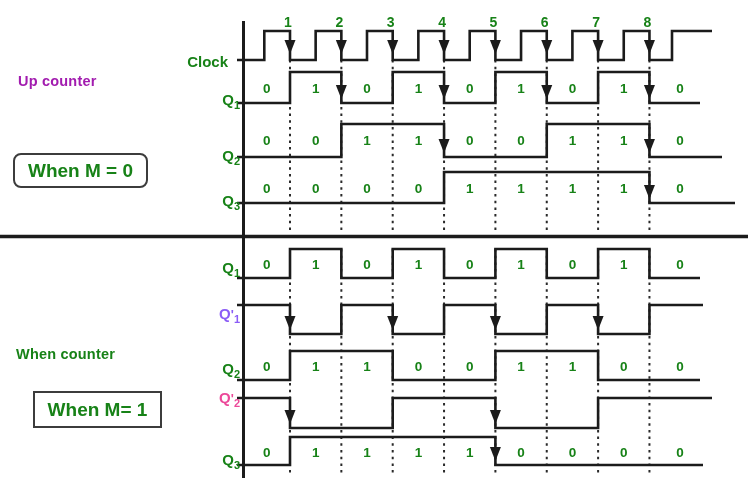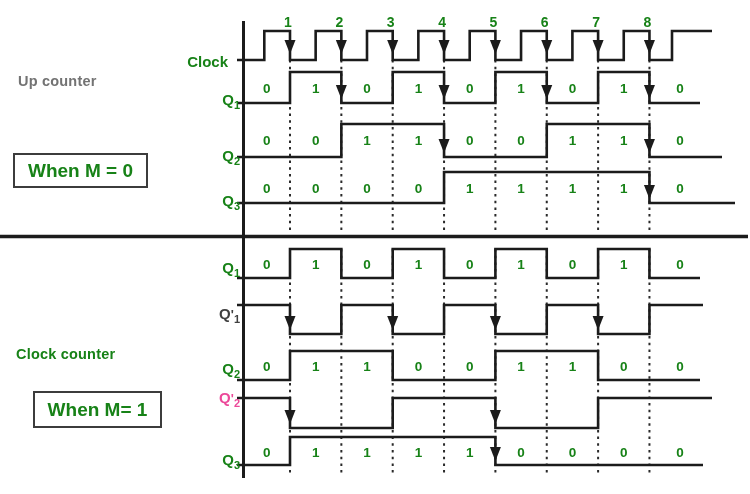--- a/index.html
+++ b/index.html
@@ -138,36 +138,36 @@
       <text x="315.7" y="452" text-anchor="middle" dominant-baseline="central" fill="#178217" font-size="13.5" font-weight="bold" font-family="&quot;Liberation Sans&quot;,&quot;DejaVu Sans&quot;,sans-serif">1</text>
       <text x="367.05" y="452" text-anchor="middle" dominant-baseline="central" fill="#178217" font-size="13.5" font-weight="bold" font-family="&quot;Liberation Sans&quot;,&quot;DejaVu Sans&quot;,sans-serif">1</text>
       <text x="418.4" y="452" text-anchor="middle" dominant-baseline="central" fill="#178217" font-size="13.5" font-weight="bold" font-family="&quot;Liberation Sans&quot;,&quot;DejaVu Sans&quot;,sans-serif">1</text>
       <text x="469.75" y="452" text-anchor="middle" dominant-baseline="central" fill="#178217" font-size="13.5" font-weight="bold" font-family="&quot;Liberation Sans&quot;,&quot;DejaVu Sans&quot;,sans-serif">1</text>
       <text x="521.1" y="452" text-anchor="middle" dominant-baseline="central" fill="#178217" font-size="13.5" font-weight="bold" font-family="&quot;Liberation Sans&quot;,&quot;DejaVu Sans&quot;,sans-serif">0</text>
       <text x="572.45" y="452" text-anchor="middle" dominant-baseline="central" fill="#178217" font-size="13.5" font-weight="bold" font-family="&quot;Liberation Sans&quot;,&quot;DejaVu Sans&quot;,sans-serif">0</text>
       <text x="623.8000000000001" y="452" text-anchor="middle" dominant-baseline="central" fill="#178217" font-size="13.5" font-weight="bold" font-family="&quot;Liberation Sans&quot;,&quot;DejaVu Sans&quot;,sans-serif">0</text>
       <text x="680" y="452" text-anchor="middle" dominant-baseline="central" fill="#178217" font-size="13.5" font-weight="bold" font-family="&quot;Liberation Sans&quot;,&quot;DejaVu Sans&quot;,sans-serif">0</text>
     </svg>
 
-  <div class="side-label up green" style="color: #737373; text-align: right;">Up counter</div>
+  <div class="side-label up green" style="color: #a21caf; text-align: right;">Up counter</div>
 
-  <div class="mode-box up" style="border-color: rgb(60, 60, 60);">
+  <div class="mode-box up" style="border-color: rgb(60, 60, 60); border-radius: 8px;">
     <span class="green" style="color: rgb(23, 130, 23);">When M = 0</span>
   </div>
 
-  <div class="side-label down green" style="color: rgb(23, 130, 23);">Clock counter</div>
+  <div class="side-label down green" style="color: rgb(23, 130, 23);">When counter</div>
 
   <div class="mode-box down" style="border-color: rgb(60, 60, 60); margin-left: 23px;">
     <span class="green" style="color: rgb(23, 130, 23);">When M= 1</span>
   </div>
 
   <div id="labels-layer">
       <div class="sig-label green" style="top: 61px; right: 522px; color: rgb(23, 130, 23);"><span>Clock</span></div>
       <div class="sig-label green" style="top: 99px; right: 510px; color: rgb(23, 130, 23);"><span>Q</span><sub>1</sub></div>
       <div class="sig-label green" style="top: 155px; right: 510px; color: rgb(23, 130, 23);"><span>Q</span><sub>2</sub></div>
       <div class="sig-label green" style="top: 200px; right: 510px; color: rgb(23, 130, 23);"><span>Q</span><sub>3</sub></div>
       <div class="sig-label green" style="top: 267px; right: 510px; color: rgb(23, 130, 23);"><span>Q</span><sub>1</sub></div>
-      <div class="sig-label green" style="top: 313px; right: 510px; color: #404040;"><span>Q</span><span class="prime">'</span><sub>1</sub></div>
+      <div class="sig-label green" style="top: 313px; right: 510px; color: #8b5cf6;"><span>Q</span><span class="prime">'</span><sub>1</sub></div>
       <div class="sig-label green" style="top: 368px; right: 510px; color: rgb(23, 130, 23);"><span>Q</span><sub>2</sub></div>
       <div class="sig-label green" style="top: 397px; right: 510px; color: #ec4899;"><span>Q</span><span class="prime">'</span><sub>2</sub></div>
       <div class="sig-label green" style="top: 459px; right: 510px; color: rgb(23, 130, 23);"><span>Q</span><sub>3</sub></div>
     </div>
 </div>
 
 </body></html>

